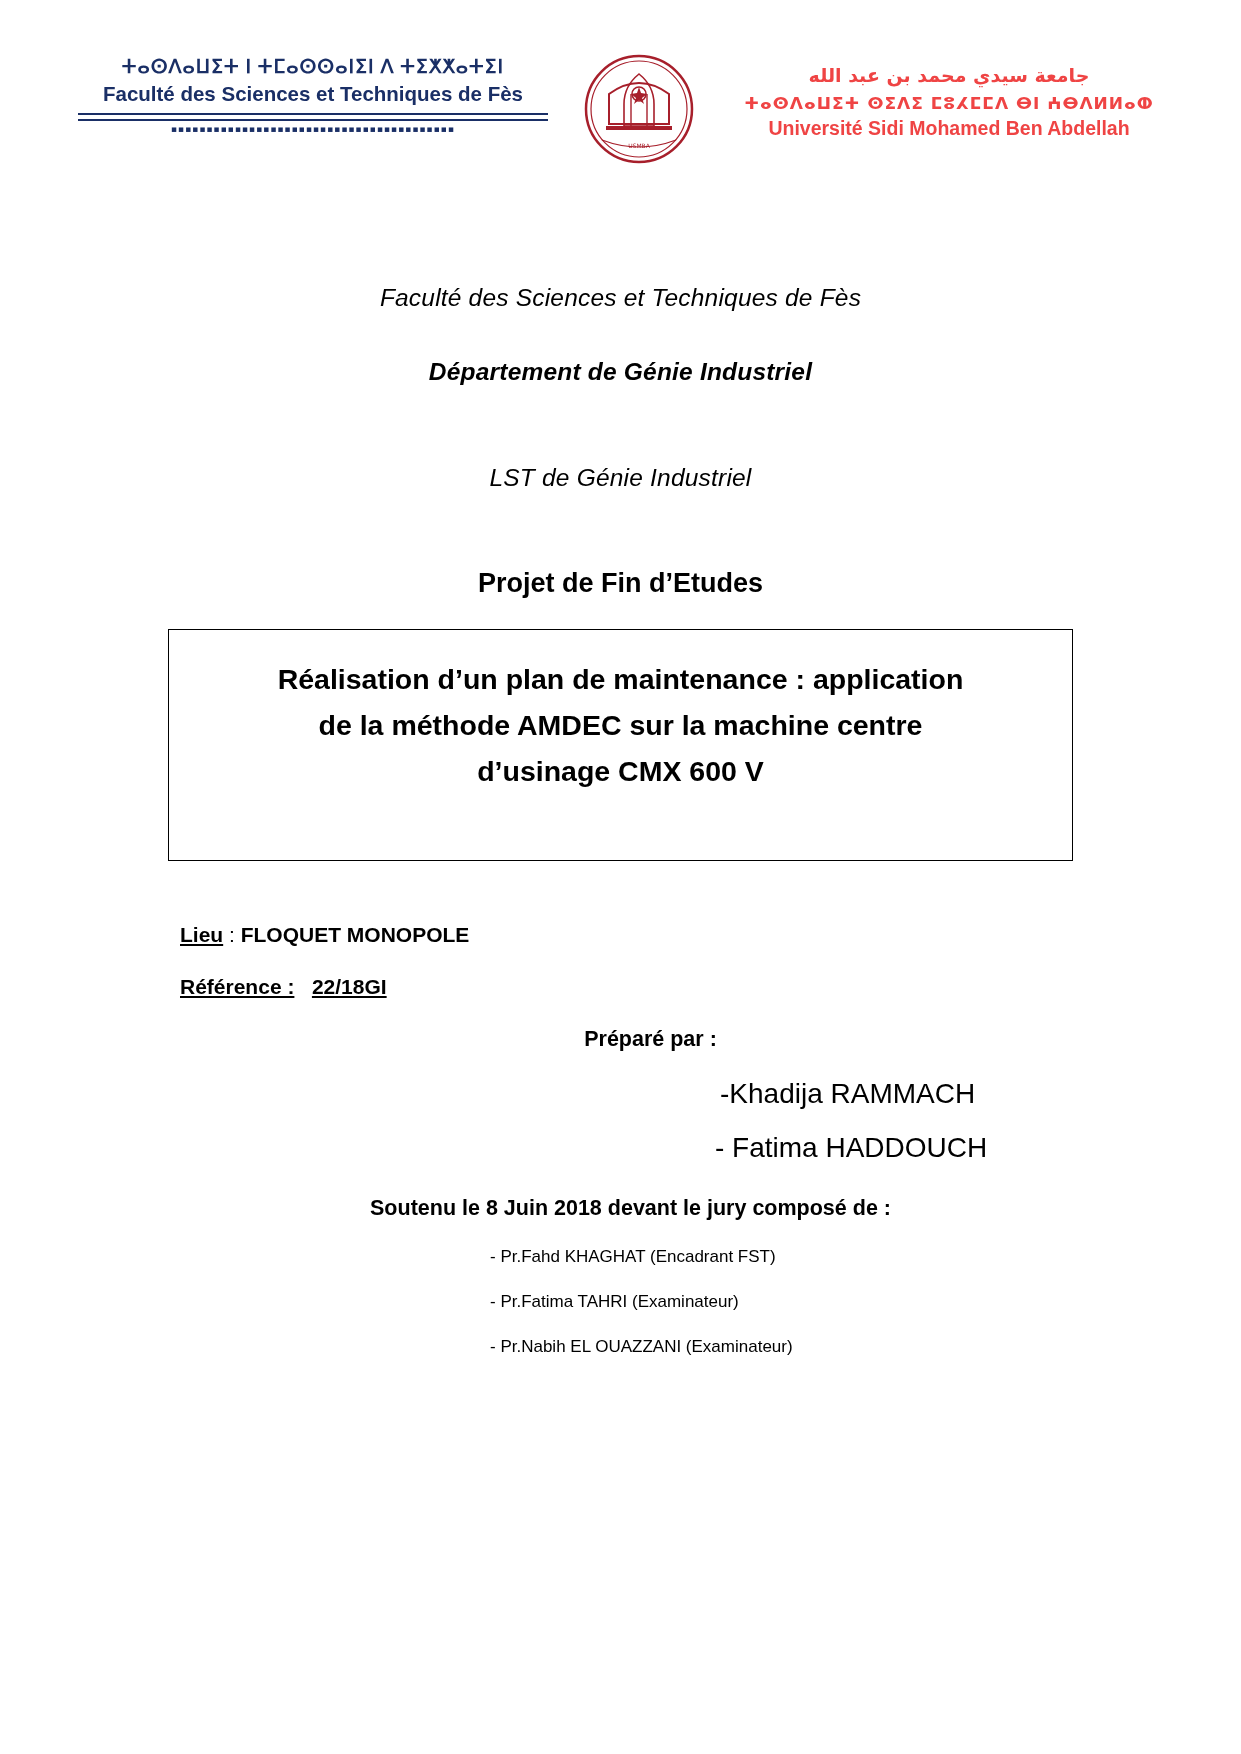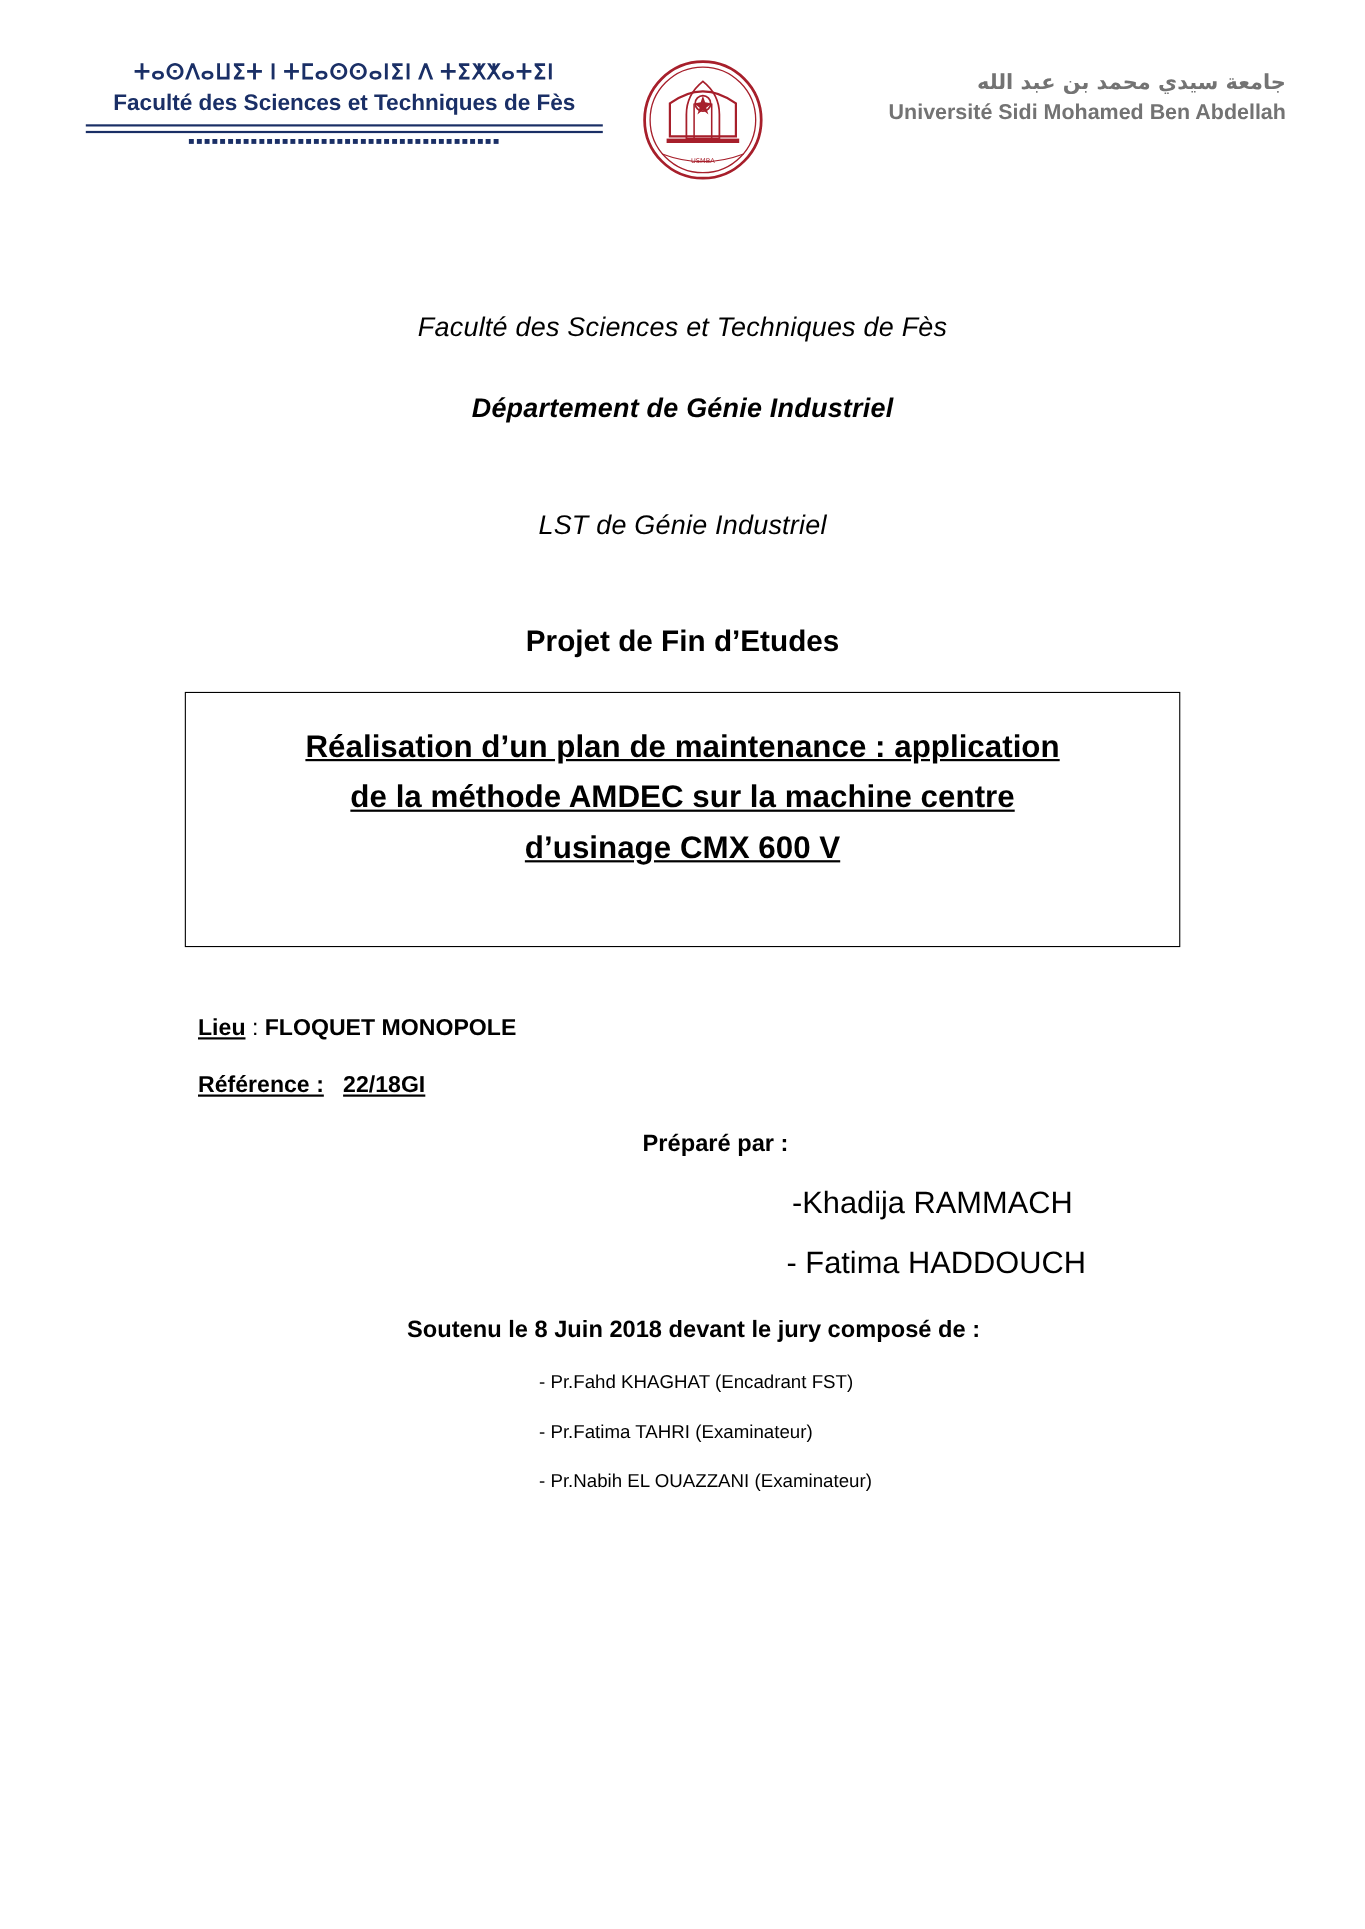--- a/index.html
+++ b/index.html
@@ -73,22 +73,22 @@
     padding-top: 2px;
   }
   .logo-seal {
     width: 110px;
     height: 110px;
     position: relative;
   }
 
   .usmba-block {
     width: 440px;
-    text-align: right;
-    color: #737373;
+    text-align: center;
+    color: #ef4444;
     padding-top: 10px;
   }
   .usmba-arabic {
     font-family: "DejaVu Sans", sans-serif;
     font-size: 19px;
     font-weight: bold;
     direction: rtl;
     line-height: 1.4;
   }
   .usmba-tifinagh {
@@ -127,21 +127,20 @@
     font-size: 27px;
     font-weight: bold;
   }
 
   .title-box {
     margin: 30px 8px 0 8px;
     border: 1px solid #000;
     padding: 26px 30px 58px 30px;
     box-sizing: border-box;
     min-height: 232px;
-    text-decoration: underline;
   }
   .title-box p {
     margin: 0;
     text-align: center;
     font-size: 28.5px;
     font-weight: bold;
     line-height: 1.62;
   }
 
   .meta-block {
@@ -214,20 +213,21 @@
         <path d="M55 33 L57 39 L63 40 L58 44 L60 50 L55 46 L50 50 L52 44 L47 40 L53 39 Z" fill="#a71f2b"></path>
         <rect x="22" y="72" width="66" height="4" fill="#a71f2b"></rect>
         <path d="M18 86 Q55 100 92 86" fill="none" stroke="#a71f2b" stroke-width="1.2"></path>
         <text x="55" y="94" font-size="6" fill="#a71f2b" text-anchor="middle" font-family="DejaVu Sans, sans-serif">USMBA</text>
       </svg>
     </div>
   </div>
 
   <div class="usmba-block">
     <div class="usmba-arabic">جامعة سيدي محمد بن عبد الله</div>
+    <div class="usmba-tifinagh">ⵜⴰⵙⴷⴰⵡⵉⵜ ⵙⵉⴷⵉ ⵎⵓⵃⵎⵎⴷ ⴱⵏ ⵄⴱⴷⵍⵍⴰⵀ</div>
     <div class="usmba-latin">Université Sidi Mohamed Ben Abdellah</div>
   </div>
 
 </div>
 
 <div class="doc-body">
 
   <div class="line-italic sp-1">Faculté des Sciences et Techniques de Fès</div>
   <div class="line-italic sp-2">Département de Génie Industriel</div>
   <div class="line-italic sp-3">LST de Génie Industriel</div>

